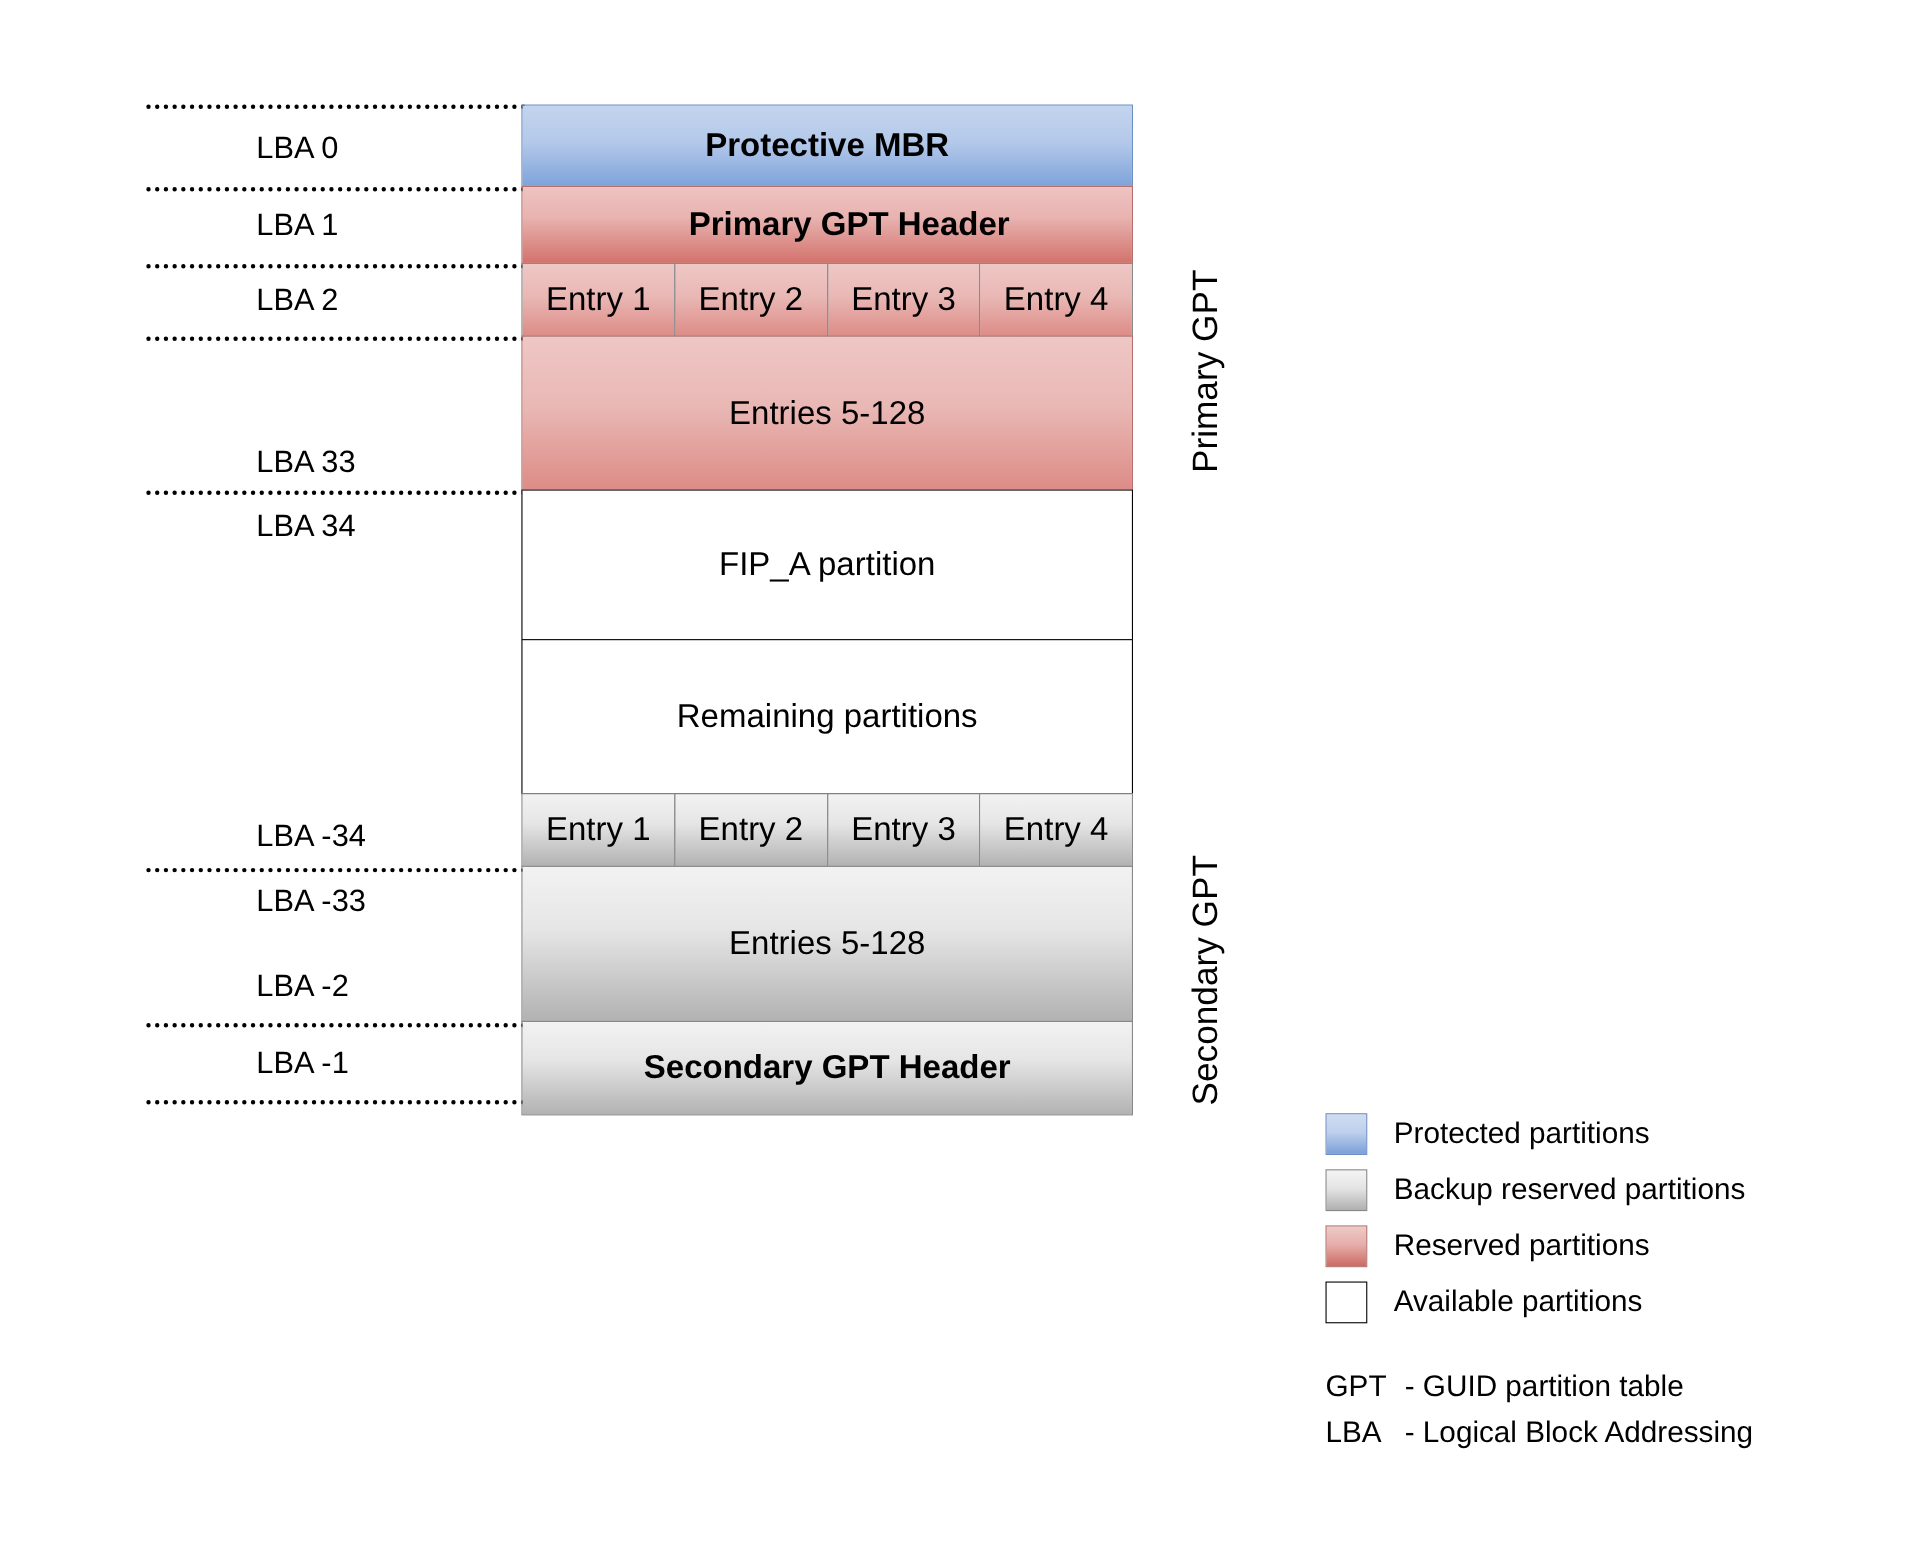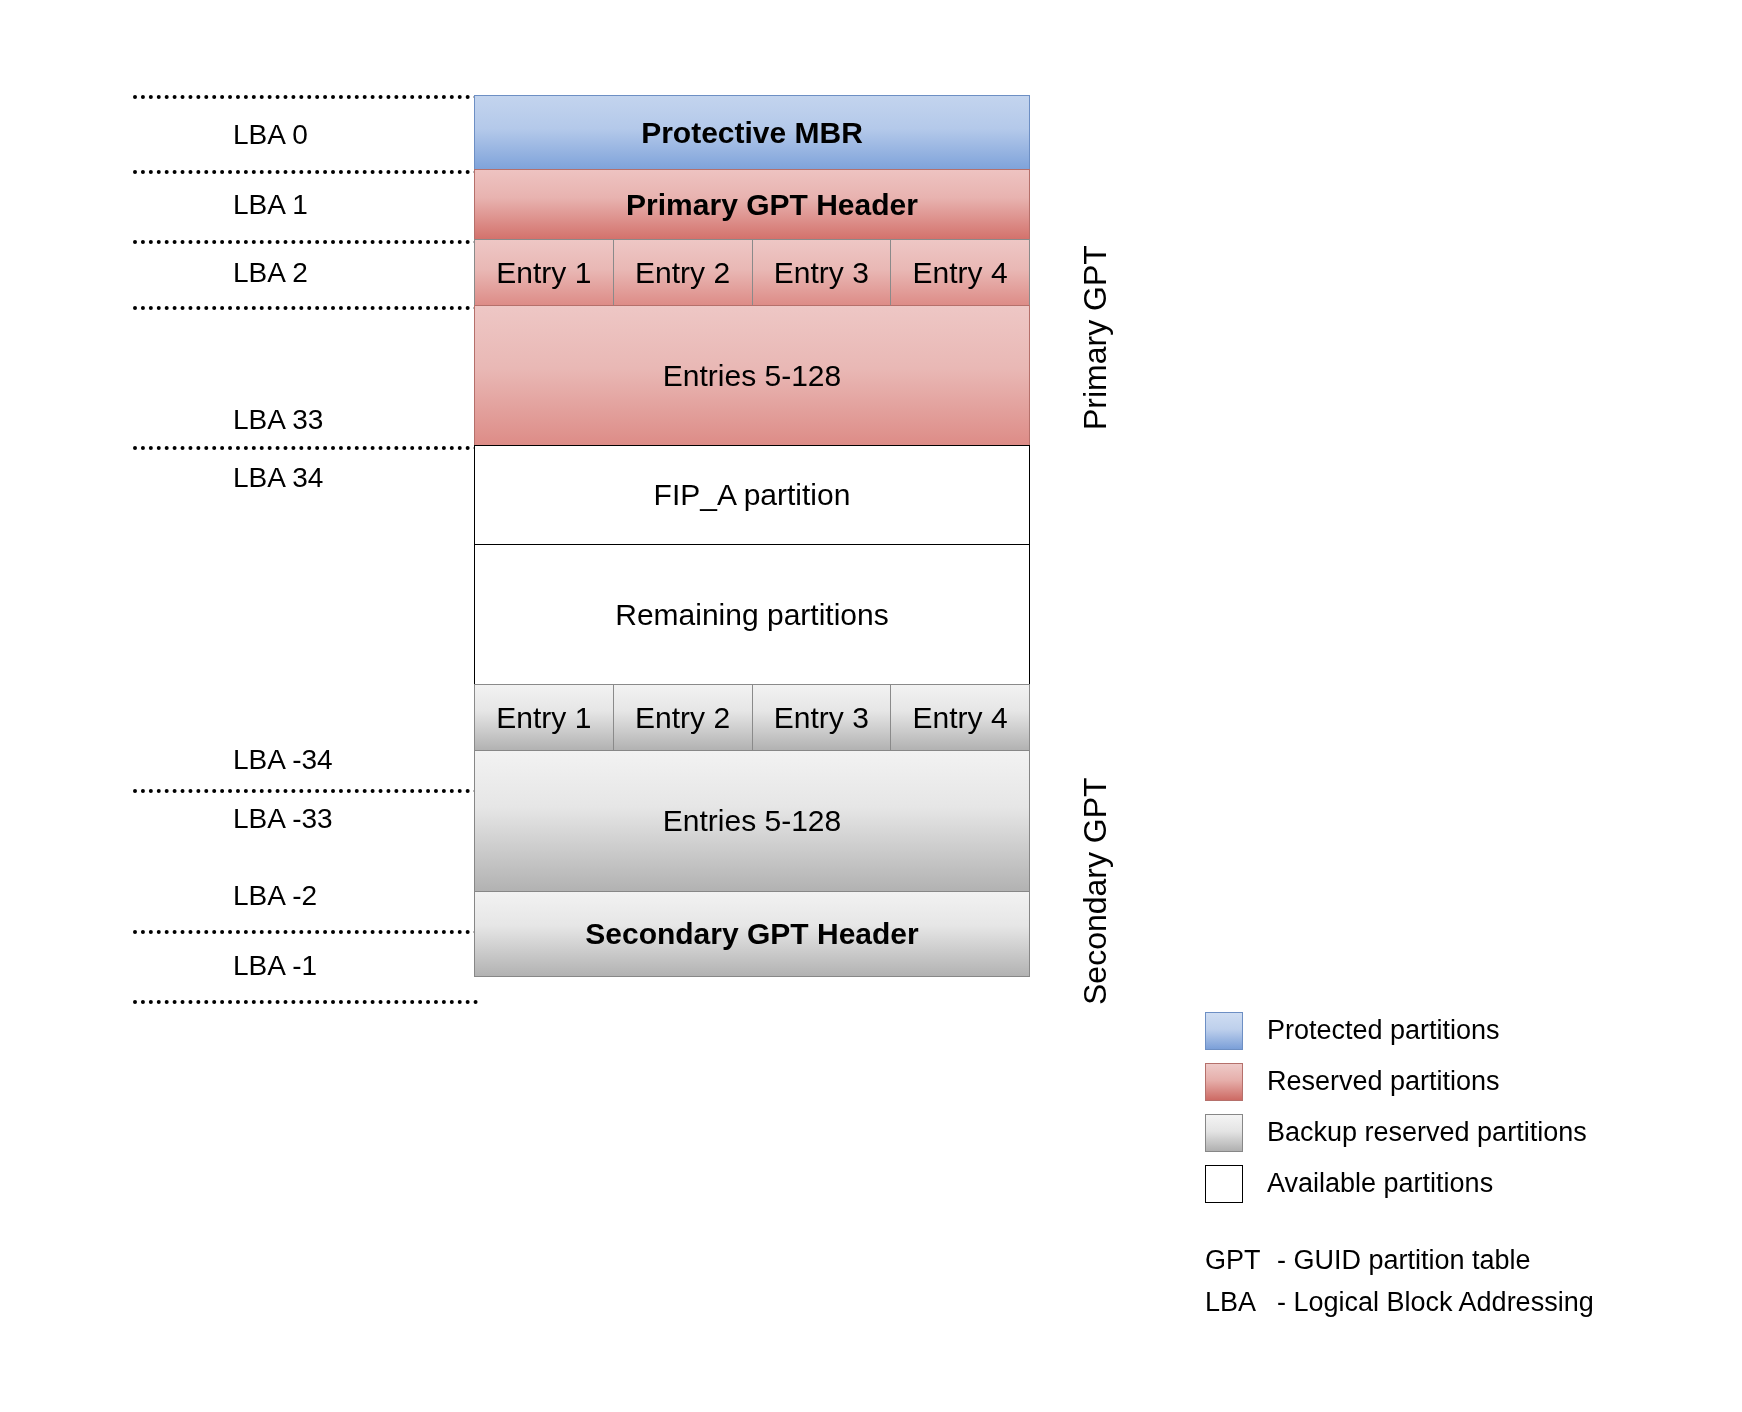--- a/index.html
+++ b/index.html
@@ -193,21 +193,21 @@
       </div>
       <div class="cell red-light">
         <span>Entry 4</span>
       </div>
     </div>
 
     <div class="block red-light" style="height:141px">
       <span>Entries 5-128</span>
     </div>
 
-    <div class="block white" style="height:100px">
+    <div class="block white" style="height:137px">
       <span>FIP_A partition</span>
     </div>
 
     <div class="block white" style="height:141px">
       <span>Remaining partitions</span>
     </div>
 
     <div class="entryrow" style="height:67px">
       <div class="cell gray">
         <span>Entry 1</span>
@@ -235,26 +235,26 @@
 
   <div class="vlabel" style="left:1077px; top:430px">Primary GPT</div>
   <div class="vlabel" style="left:1077px; top:1005px">Secondary GPT</div>
 
   <div class="legend">
     <div class="legend-row">
       <span class="swatch sw-blue"></span>
       <span class="legend-label">Protected partitions</span>
     </div>
     <div class="legend-row">
+      <span class="swatch sw-gray"></span>
+      <span class="legend-label">Backup reserved partitions</span>
+    </div>
+    <div class="legend-row">
       <span class="swatch sw-red"></span>
       <span class="legend-label">Reserved partitions</span>
-    </div>
-    <div class="legend-row">
-      <span class="swatch sw-gray"></span>
-      <span class="legend-label">Backup reserved partitions</span>
     </div>
     <div class="legend-row">
       <span class="swatch sw-white"></span>
       <span class="legend-label">Available partitions</span>
     </div>
   </div>
 
   <div class="abbrev">
     <div class="abbrev-row">
       <span class="abbrev-key">GPT</span>

